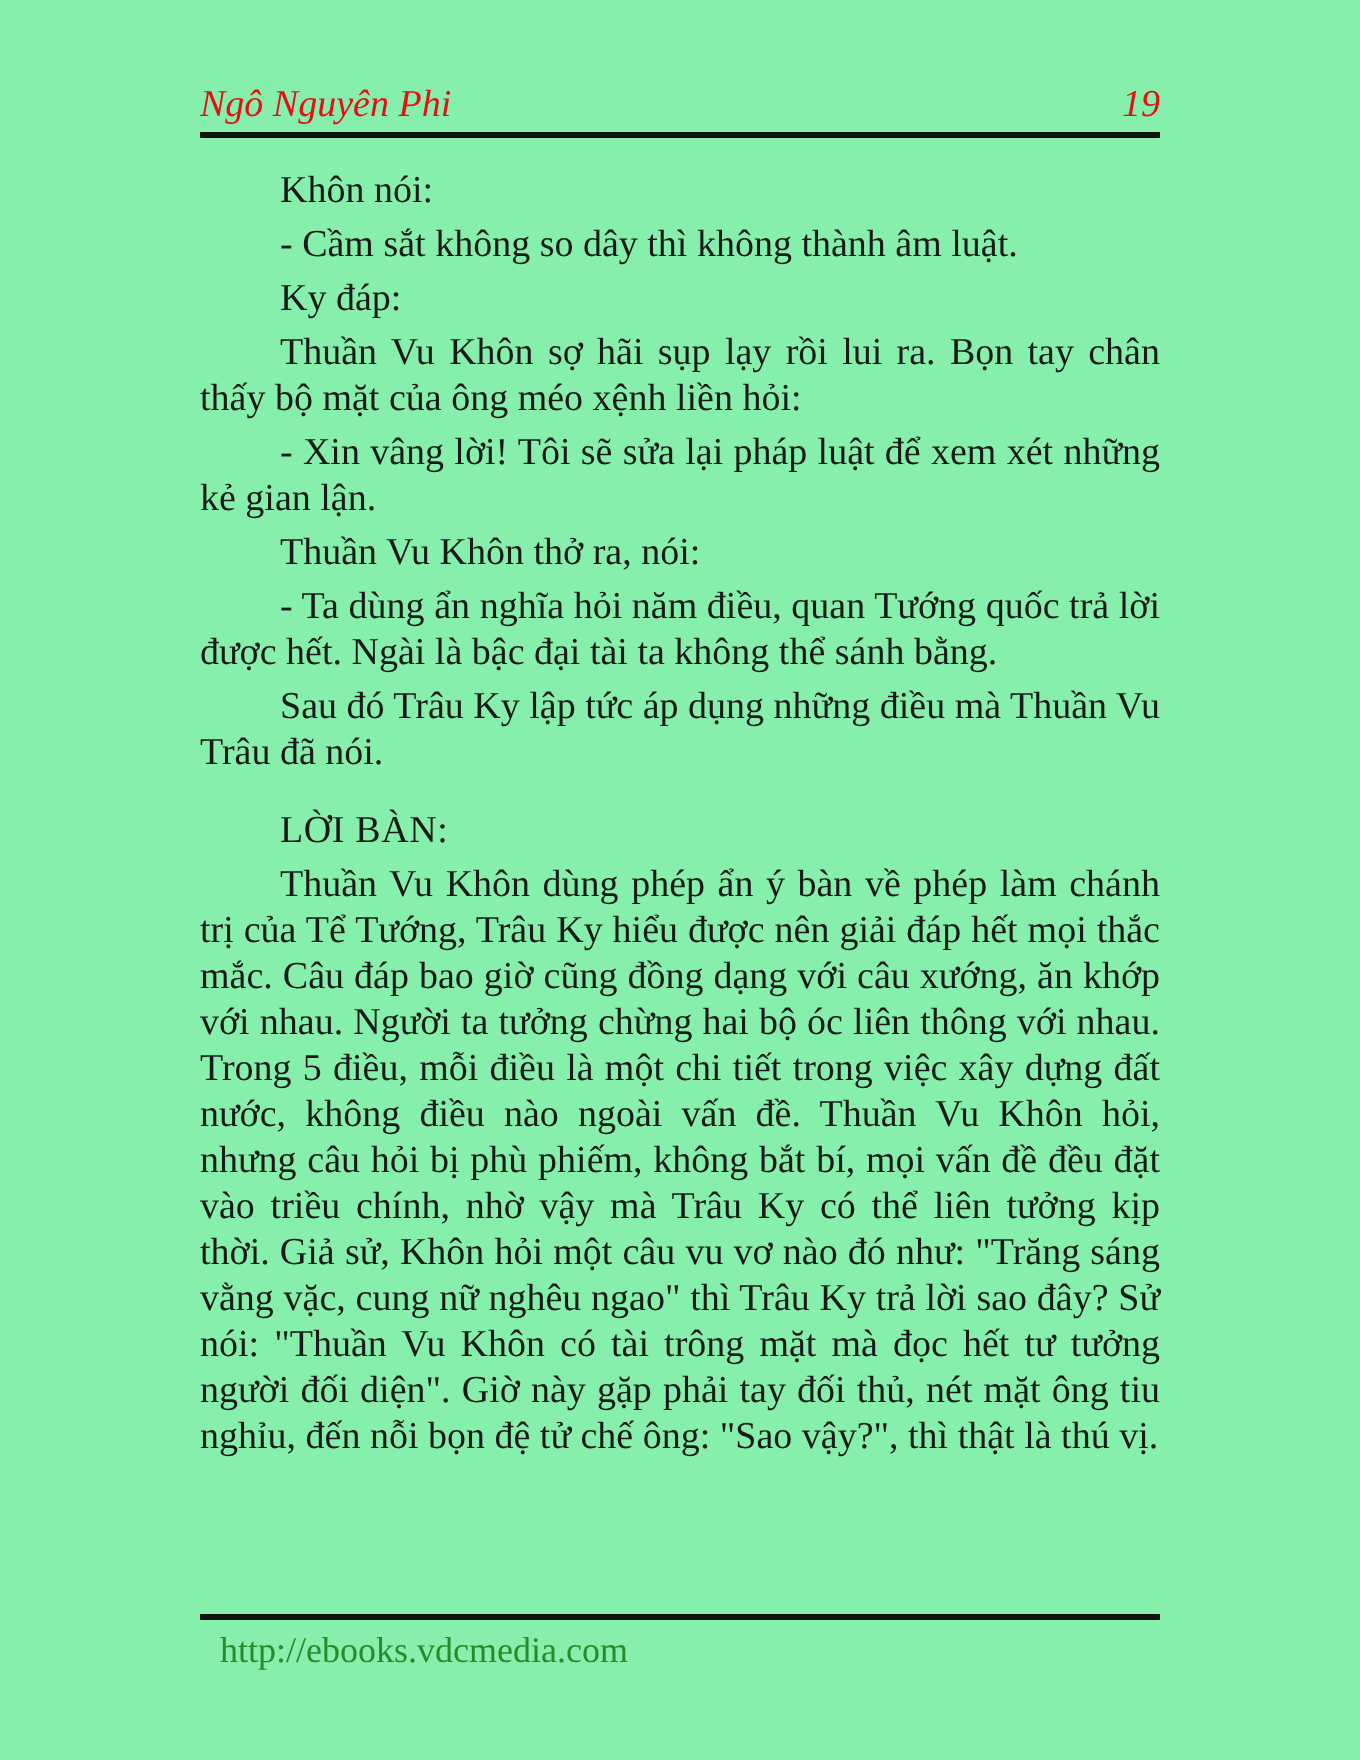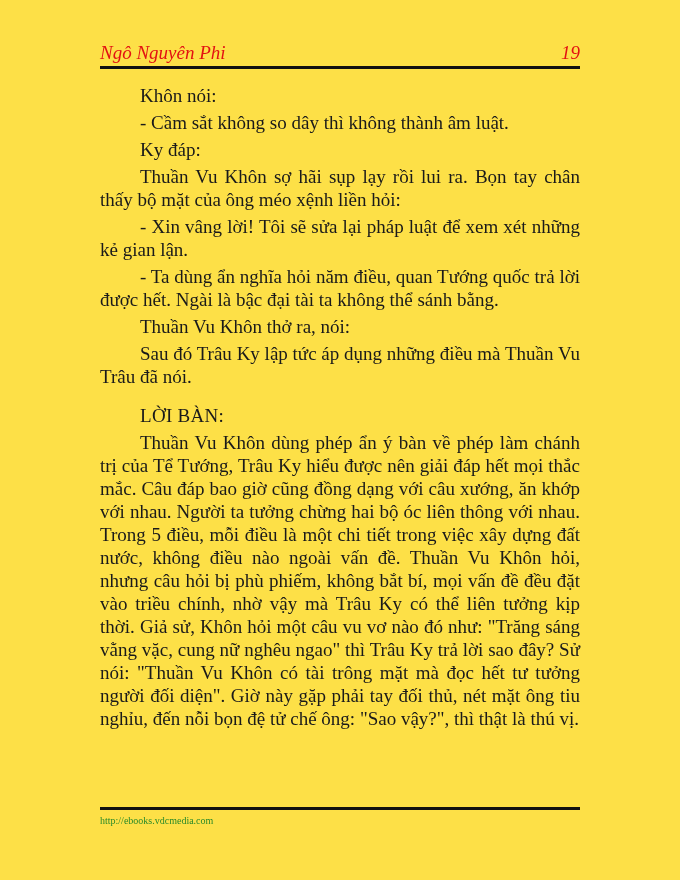--- a/index.html
+++ b/index.html
@@ -8,21 +8,21 @@
     width: 680px;
     height: 880px;
     position: relative;
     font-family: "Liberation Serif", "DejaVu Serif", serif;
     color: #1a1a1a;
     overflow: hidden;
   }
   .page {
     position: absolute;
     inset: 0;
-    background: #fde047;
+    background: #86efac;
   }
   
   .running-header {
     position: absolute;
     left: 100px;
     width: 480px;
     top: 42px;
     display: flex;
     justify-content: space-between;
     align-items: baseline;
@@ -66,24 +66,24 @@
   .footer-rule {
     position: absolute;
     left: 100px;
     width: 480px;
     top: 807px;
     height: 2.5px;
     background: #111111;
   }
   .page-footer {
     position: absolute;
-    left: 100px;
+    left: 110px;
     width: 480px;
     top: 815px;
-    font-size: 10px;
+    font-size: 18px;
   }
   .footer-link {
     color: #2a8a2a;
     text-decoration: none;
     cursor: pointer;
   }
 </style>
 </head>
 <body>
 
@@ -94,22 +94,22 @@
     <span>19</span>
   </div>
   <div class="header-rule"></div>
 
   <div class="content">
     <p>Khôn nói:</p>
     <p>- Cầm sắt không so dây thì không thành âm luật.</p>
     <p>Ky đáp:</p>
     <p>Thuần Vu Khôn sợ hãi sụp lạy rồi lui ra. Bọn tay chân thấy bộ mặt của ông méo xệnh liền hỏi:</p>
     <p>- Xin vâng lời! Tôi sẽ sửa lại pháp luật để xem xét những kẻ gian lận.</p>
+    <p>Thuần Vu Khôn thở ra, nói:</p>
     <p>- Ta dùng ẩn nghĩa hỏi năm điều, quan Tướng quốc trả lời được hết. Ngài là bậc đại tài ta không thể sánh bằng.</p>
-    <p>Thuần Vu Khôn thở ra, nói:</p>
     <p>Sau đó Trâu Ky lập tức áp dụng những điều mà Thuần Vu Trâu đã nói.</p>
 
     <p class="section-heading">LỜI BÀN:</p>
 
     <p>Thuần Vu Khôn dùng phép ẩn ý bàn về phép làm chánh trị của Tể Tướng, Trâu Ky hiểu được nên giải đáp hết mọi thắc mắc. Câu đáp bao giờ cũng đồng dạng với câu xướng, ăn khớp với nhau. Người ta tưởng chừng hai bộ óc liên thông với nhau. Trong 5 điều, mỗi điều là một chi tiết trong việc xây dựng đất nước, không điều nào ngoài vấn đề. Thuần Vu Khôn hỏi, nhưng câu hỏi bị phù phiếm, không bắt bí, mọi vấn đề đều đặt vào triều chính, nhờ vậy mà Trâu Ky có thể liên tưởng kịp thời. Giả sử, Khôn hỏi một câu vu vơ nào đó như: "Trăng sáng vằng vặc, cung nữ nghêu ngao" thì Trâu Ky trả lời sao đây? Sử nói: "Thuần Vu Khôn có tài trông mặt mà đọc hết tư tưởng người đối diện". Giờ này gặp phải tay đối thủ, nét mặt ông tiu nghỉu, đến nỗi bọn đệ tử chế ông: "Sao vậy?", thì thật là thú vị.</p>
   </div>
 
   <div class="footer-rule"></div>
   <div class="page-footer">
     <a class="footer-link">http://ebooks.vdcmedia.com</a>

